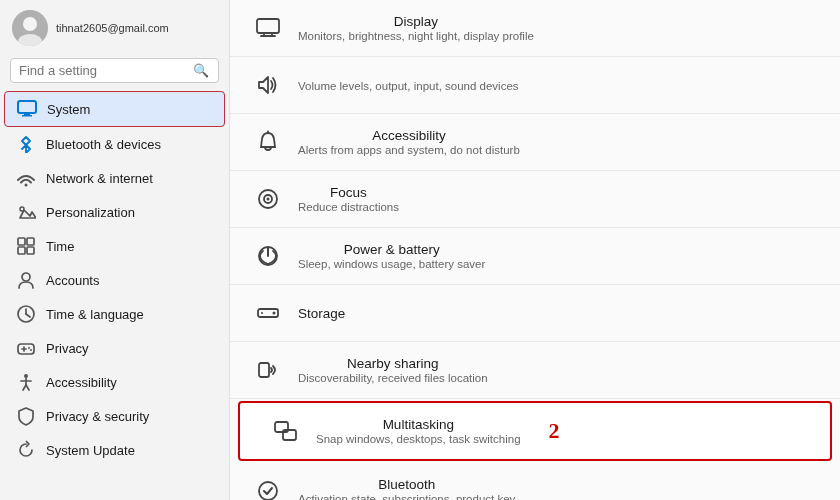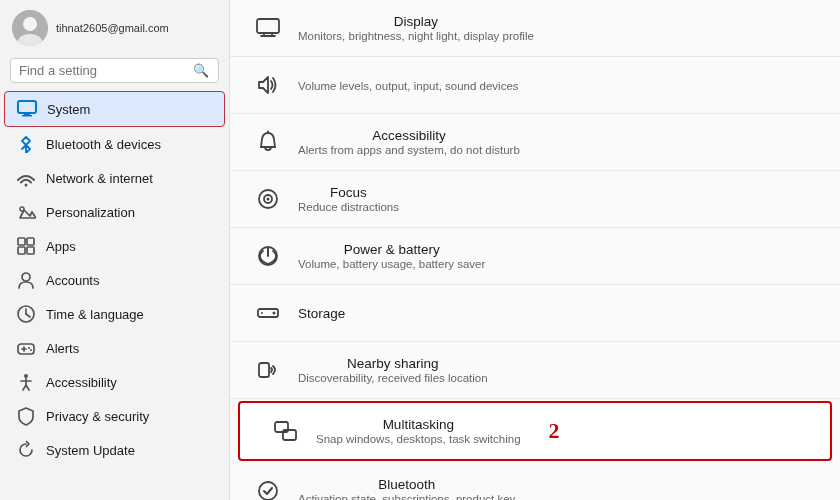--- a/index.html
+++ b/index.html
@@ -226,21 +226,21 @@
 
       <div class="sidebar-item">
         <span class="sidebar-icon">
           <svg width="20" height="20" viewBox="0 0 20 20">
               <rect x="2" y="2" width="7" height="7" rx="1" fill="none" stroke="#555" stroke-width="1.7"></rect>
               <rect x="11" y="2" width="7" height="7" rx="1" fill="none" stroke="#555" stroke-width="1.7"></rect>
               <rect x="2" y="11" width="7" height="7" rx="1" fill="none" stroke="#555" stroke-width="1.7"></rect>
               <rect x="11" y="11" width="7" height="7" rx="1" fill="none" stroke="#555" stroke-width="1.7"></rect>
             </svg>
         </span>
-        <span class="sidebar-label">Apps</span>
+        <span class="sidebar-label">Time</span>
       </div>
 
       <div class="sidebar-item">
         <span class="sidebar-icon">
           <svg width="20" height="20" viewBox="0 0 20 20">
               <circle cx="10" cy="7" r="4" fill="none" stroke="#555" stroke-width="1.7"></circle>
               <path d="M3 18 Q3 12 10 12 Q17 12 17 18" fill="none" stroke="#555" stroke-width="1.7" stroke-linecap="round"></path>
             </svg>
         </span>
         <span class="sidebar-label">Accounts</span>
@@ -260,21 +260,21 @@
       <div class="sidebar-item">
         <span class="sidebar-icon">
           <svg width="20" height="20" viewBox="0 0 20 20">
               <rect x="2" y="6" width="16" height="10" rx="3" fill="none" stroke="#555" stroke-width="1.7"></rect>
               <line x1="8" y1="9" x2="8" y2="13" stroke="#555" stroke-width="1.7" stroke-linecap="round"></line>
               <line x1="6" y1="11" x2="10" y2="11" stroke="#555" stroke-width="1.7" stroke-linecap="round"></line>
               <circle cx="13" cy="10" r="1" fill="#555"></circle>
               <circle cx="15" cy="12" r="1" fill="#555"></circle>
             </svg>
         </span>
-        <span class="sidebar-label">Alerts</span>
+        <span class="sidebar-label">Privacy</span>
       </div>
 
       <div class="sidebar-item">
         <span class="sidebar-icon">
           <svg width="20" height="20" viewBox="0 0 20 20">
               <circle cx="10" cy="4" r="2" fill="#555"></circle>
               <line x1="10" y1="6" x2="10" y2="13" stroke="#555" stroke-width="1.7" stroke-linecap="round"></line>
               <line x1="5" y1="9" x2="15" y2="9" stroke="#555" stroke-width="1.7" stroke-linecap="round"></line>
               <line x1="10" y1="13" x2="7" y2="18" stroke="#555" stroke-width="1.7" stroke-linecap="round"></line>
               <line x1="10" y1="13" x2="13" y2="18" stroke="#555" stroke-width="1.7" stroke-linecap="round"></line>
@@ -366,21 +366,21 @@
       <div class="settings-item">
         <div class="settings-item-icon">
           <svg width="24" height="24" viewBox="0 0 24 24">
               <circle cx="12" cy="12" r="9" fill="none" stroke="#444" stroke-width="1.8"></circle>
               <line x1="12" y1="4" x2="12" y2="12" stroke="#444" stroke-width="2" stroke-linecap="round"></line>
               <path d="M7 7 Q4 9 4 12 Q4 17 12 20 Q20 17 20 12 Q20 9 17 7" fill="none" stroke="#444" stroke-width="1.8" stroke-linecap="round"></path>
             </svg>
         </div>
         <div class="settings-item-text">
           <span class="settings-item-title">Power &amp; battery</span>
-          <span class="settings-item-desc">Volume, battery usage, battery saver</span>
+          <span class="settings-item-desc">Sleep, windows usage, battery saver</span>
         </div>
       </div>
 
       <div class="settings-item">
         <div class="settings-item-icon">
           <svg width="24" height="24" viewBox="0 0 24 24">
               <rect x="2" y="8" width="20" height="8" rx="2" fill="none" stroke="#444" stroke-width="1.8"></rect>
               <line x1="6" y1="12" x2="6" y2="12" stroke="#444" stroke-width="2" stroke-linecap="round"></line>
               <circle cx="18" cy="12" r="1.5" fill="#444"></circle>
             </svg>

